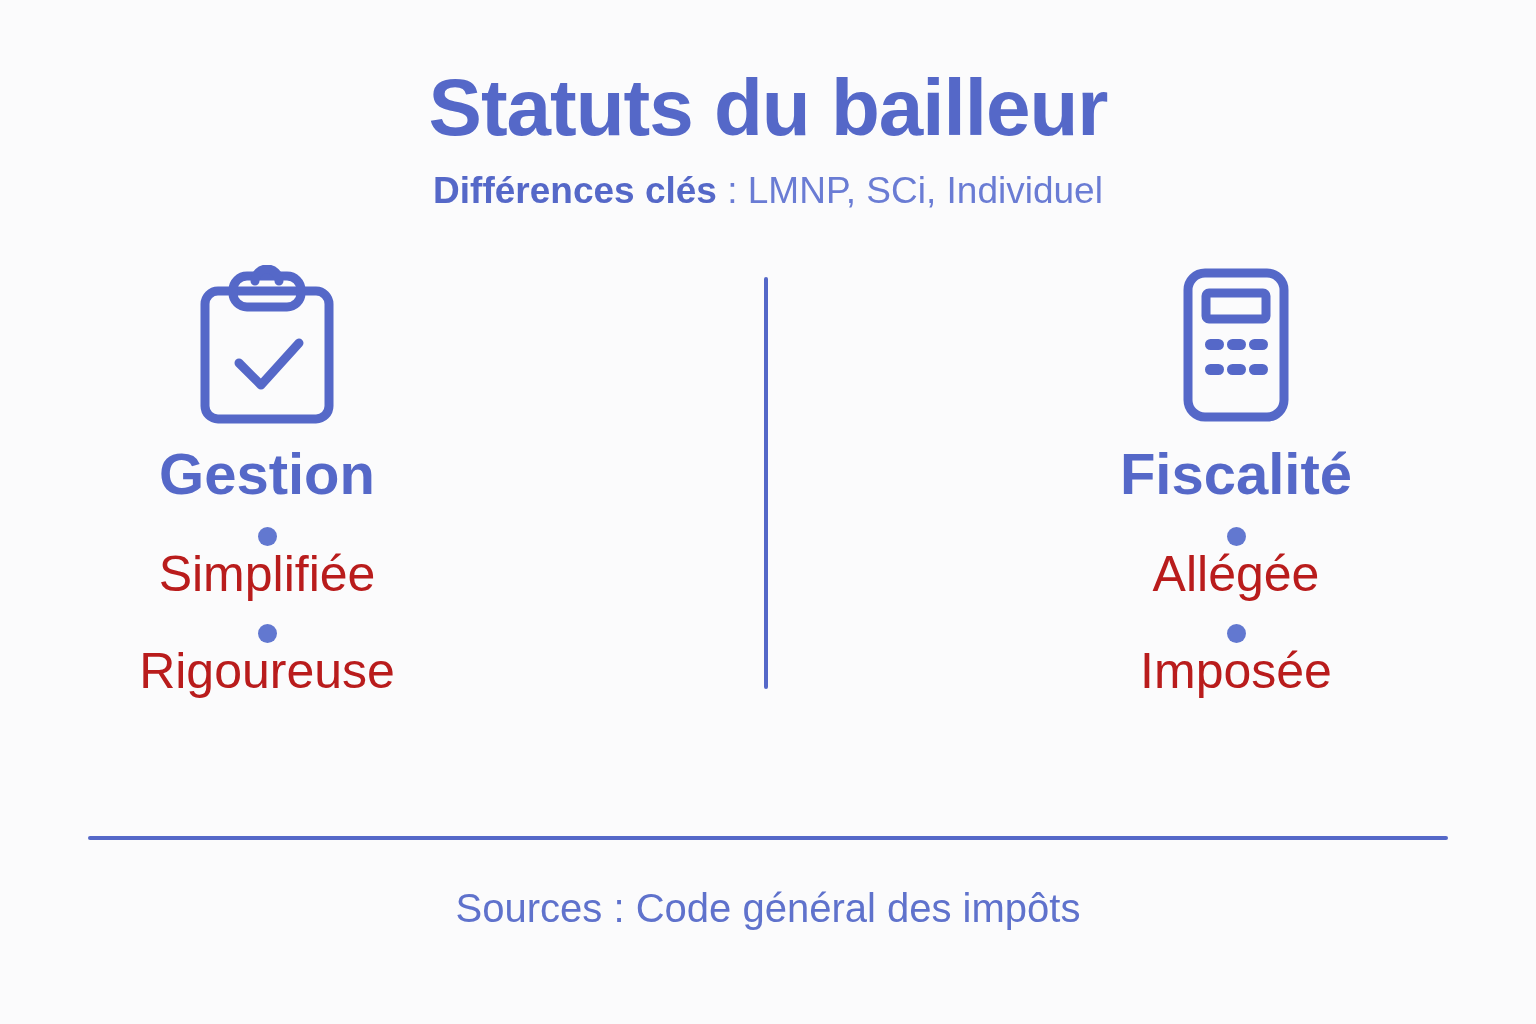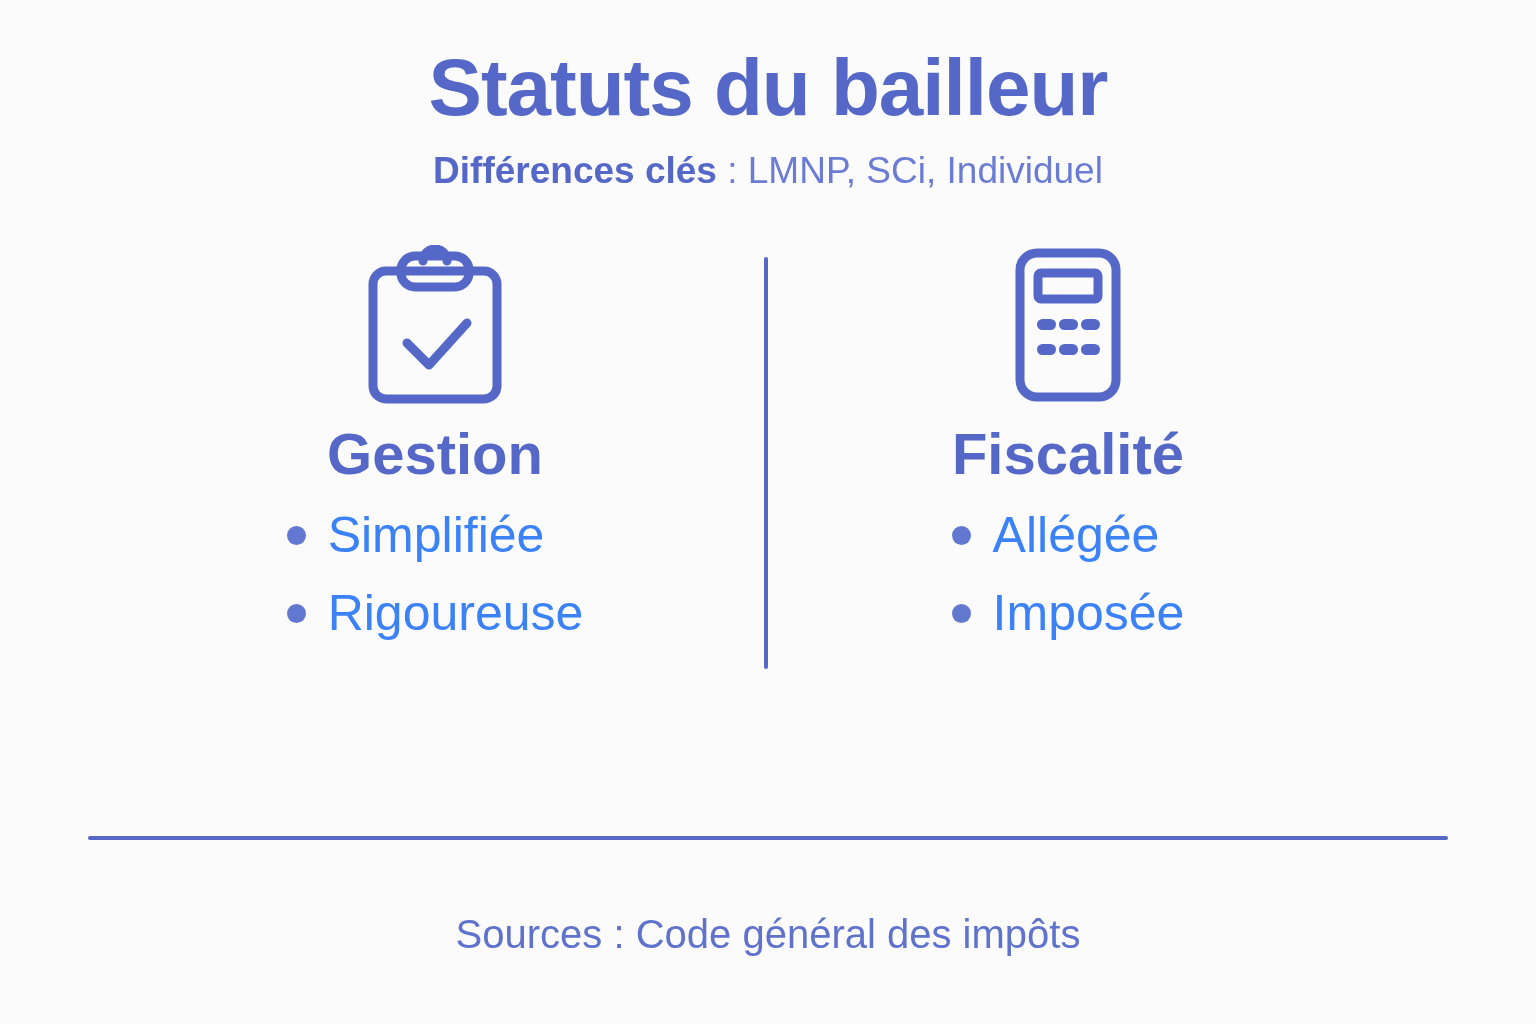--- a/index.html
+++ b/index.html
@@ -25,21 +25,21 @@
     background: #fbfbfc;
     display: flex;
     flex-direction: column;
     align-items: center;
   }
 
   
   .header {
     width: 100%;
     text-align: center;
-    padding-top: 48px;
+    padding-top: 68px;
   }
 
   .title {
     font-size: 80px;
     font-weight: bold;
     letter-spacing: -1px;
     line-height: 1.0;
     color: #5568c8;
     white-space: nowrap;
   }
@@ -61,21 +61,21 @@
     font-weight: normal;
     color: #6a7cd4;
   }
 
   
   .columns {
     position: relative;
     width: 1536px;
     margin-top: 56px;
     display: flex;
-    justify-content: center;
+    justify-content: space-between;
     align-items: flex-start;
   }
 
   .col {
     width: 600px;
     display: flex;
     flex-direction: column;
     align-items: center;
   }
 
@@ -112,25 +112,25 @@
     margin-top: 24px;
     list-style: none;
     display: flex;
     flex-direction: column;
     gap: 22px;
   }
 
   .bullet-item {
     display: flex;
     align-items: center;
-    gap: 22px;
     font-size: 50px;
     line-height: 1.12;
-    color: #3b82f6;
-    white-space: nowrap;
+    color: #b91c1c;
+    white-space: nowrap;
+    flex-direction: column;
   }
 
   .bullet-dot {
     flex: none;
     width: 19px;
     height: 19px;
     border-radius: 50%;
     background: #6278d0;
   }
 
@@ -142,21 +142,21 @@
     left: 88px;
     top: 836px;
     width: 1360px;
     height: 4px;
     background: #5568c8;
     border-radius: 2px;
   }
 
   .footer {
     position: absolute;
-    top: 914px;
+    top: 888px;
     left: 0;
     width: 100%;
     text-align: center;
     font-size: 40px;
     line-height: 1.0;
     color: #5f72cc;
     white-space: nowrap;
   }
 </style>
 </head>

